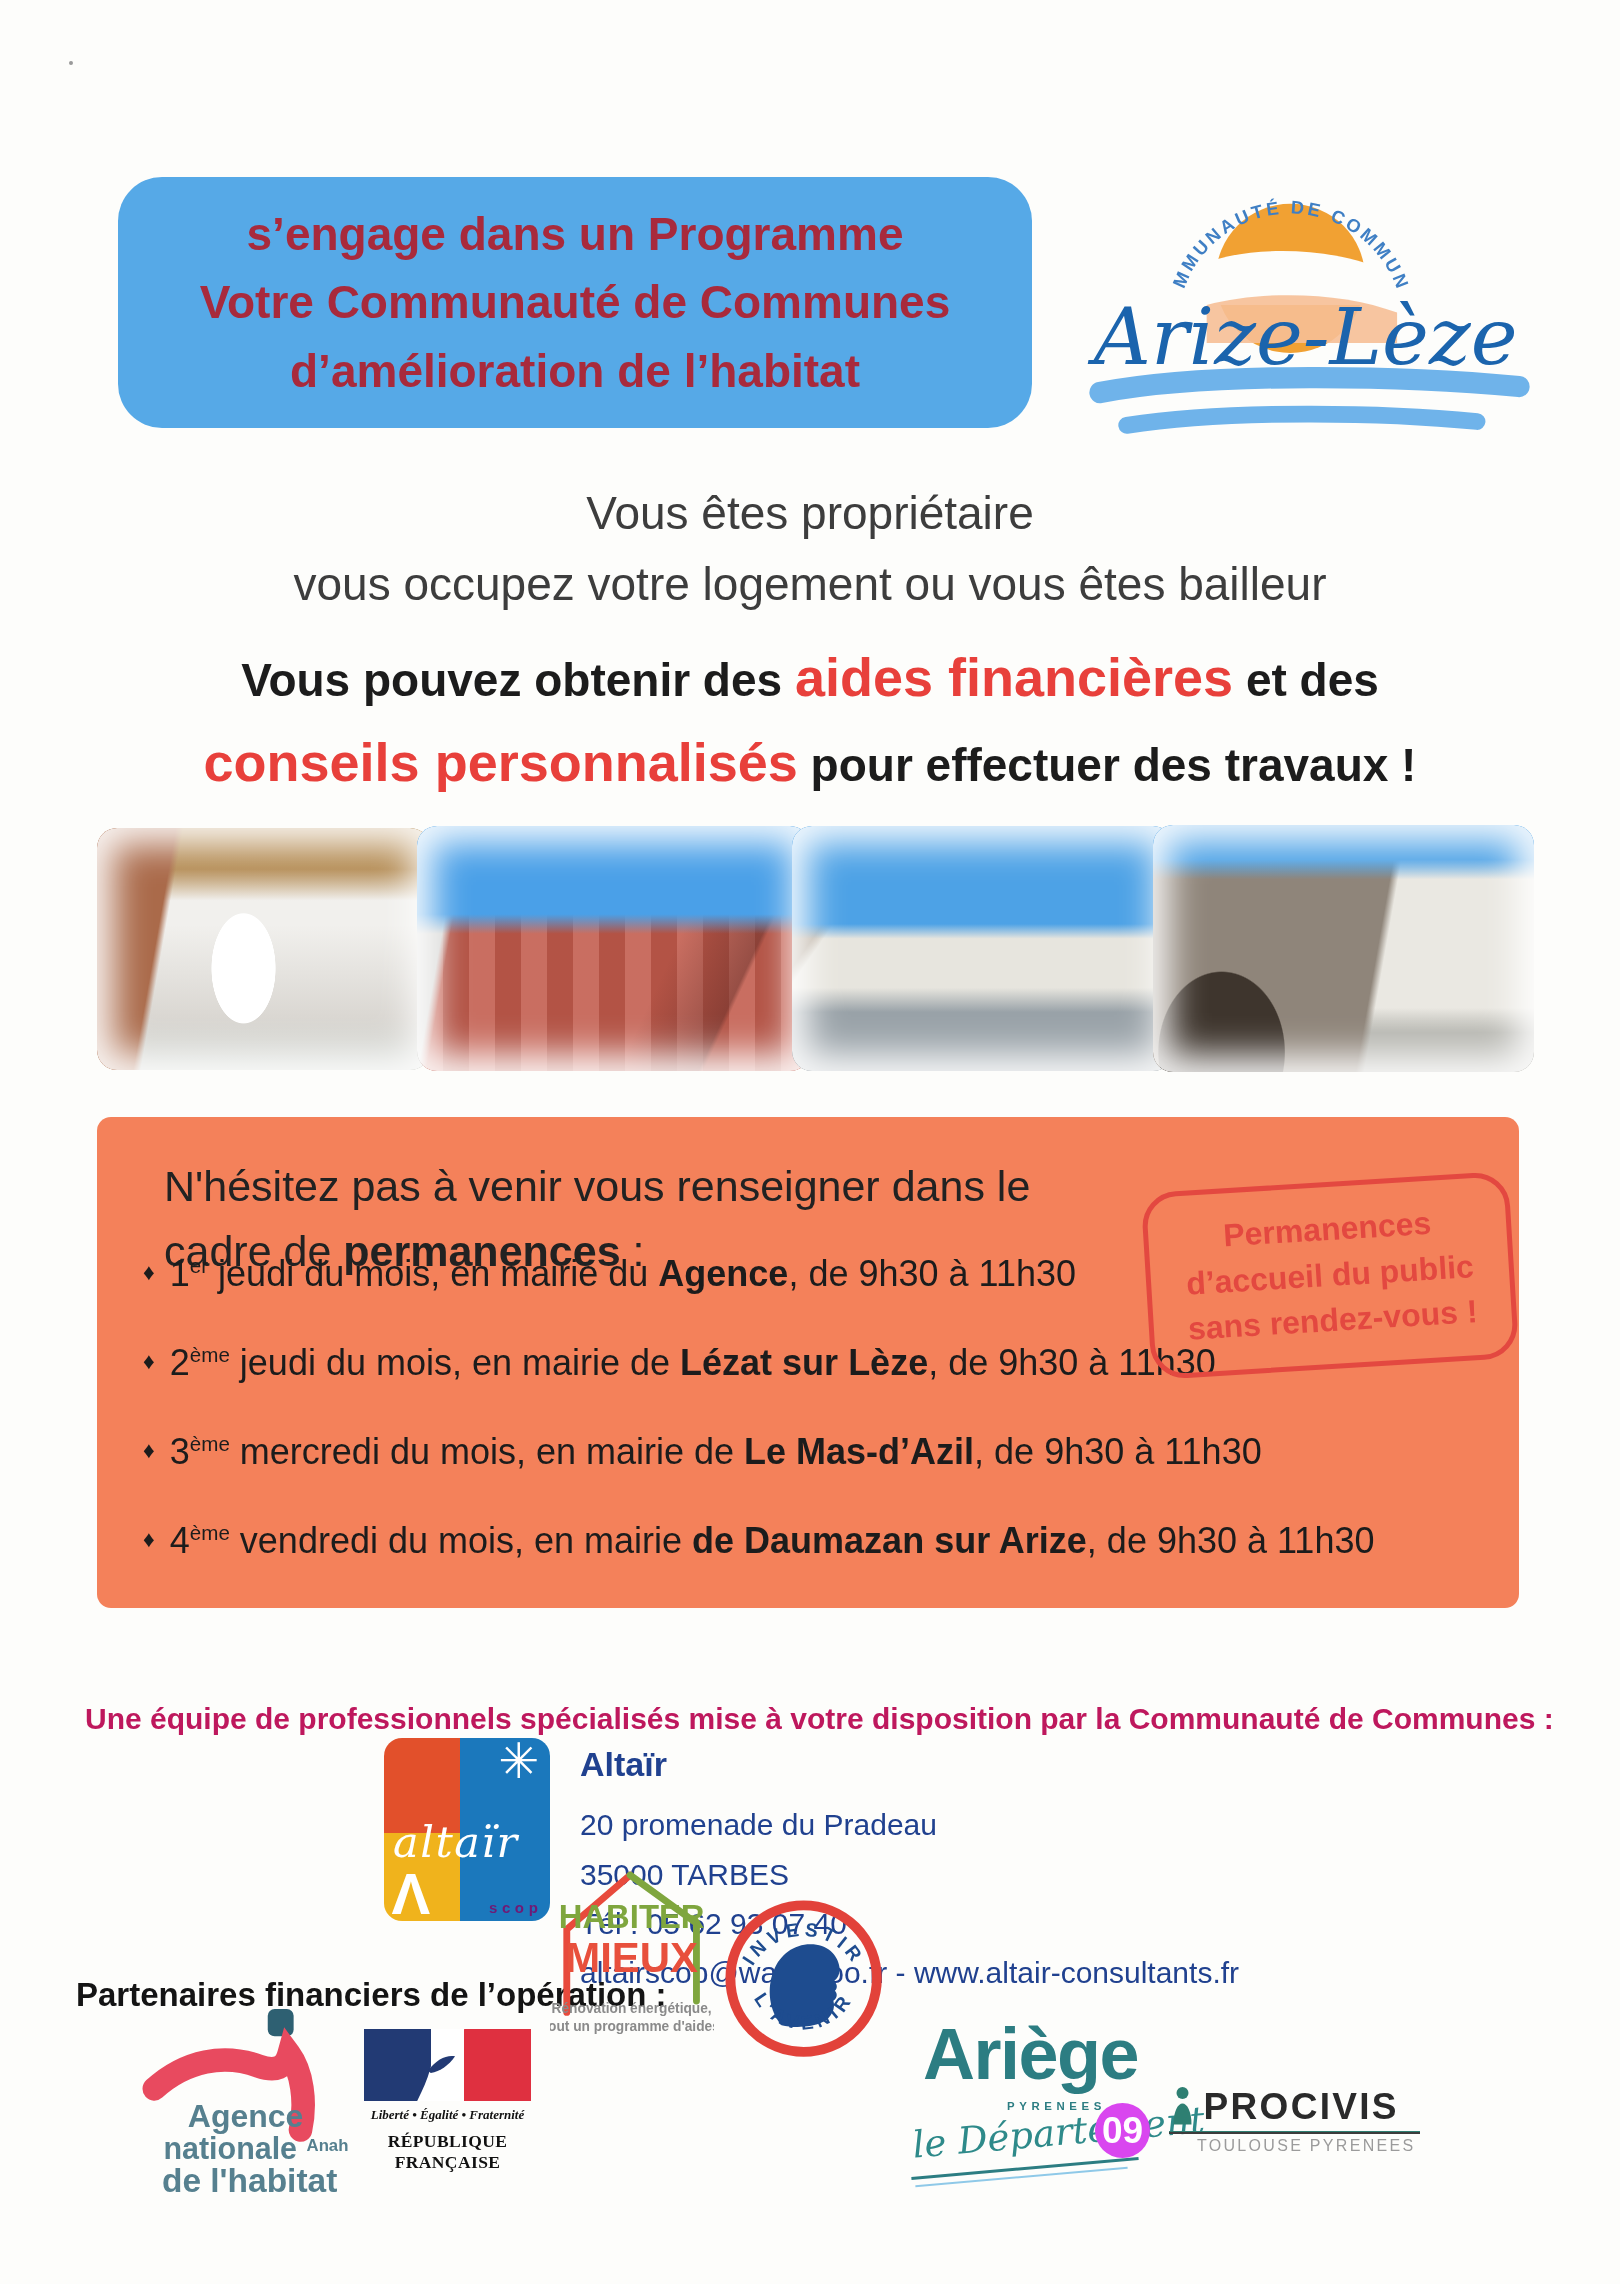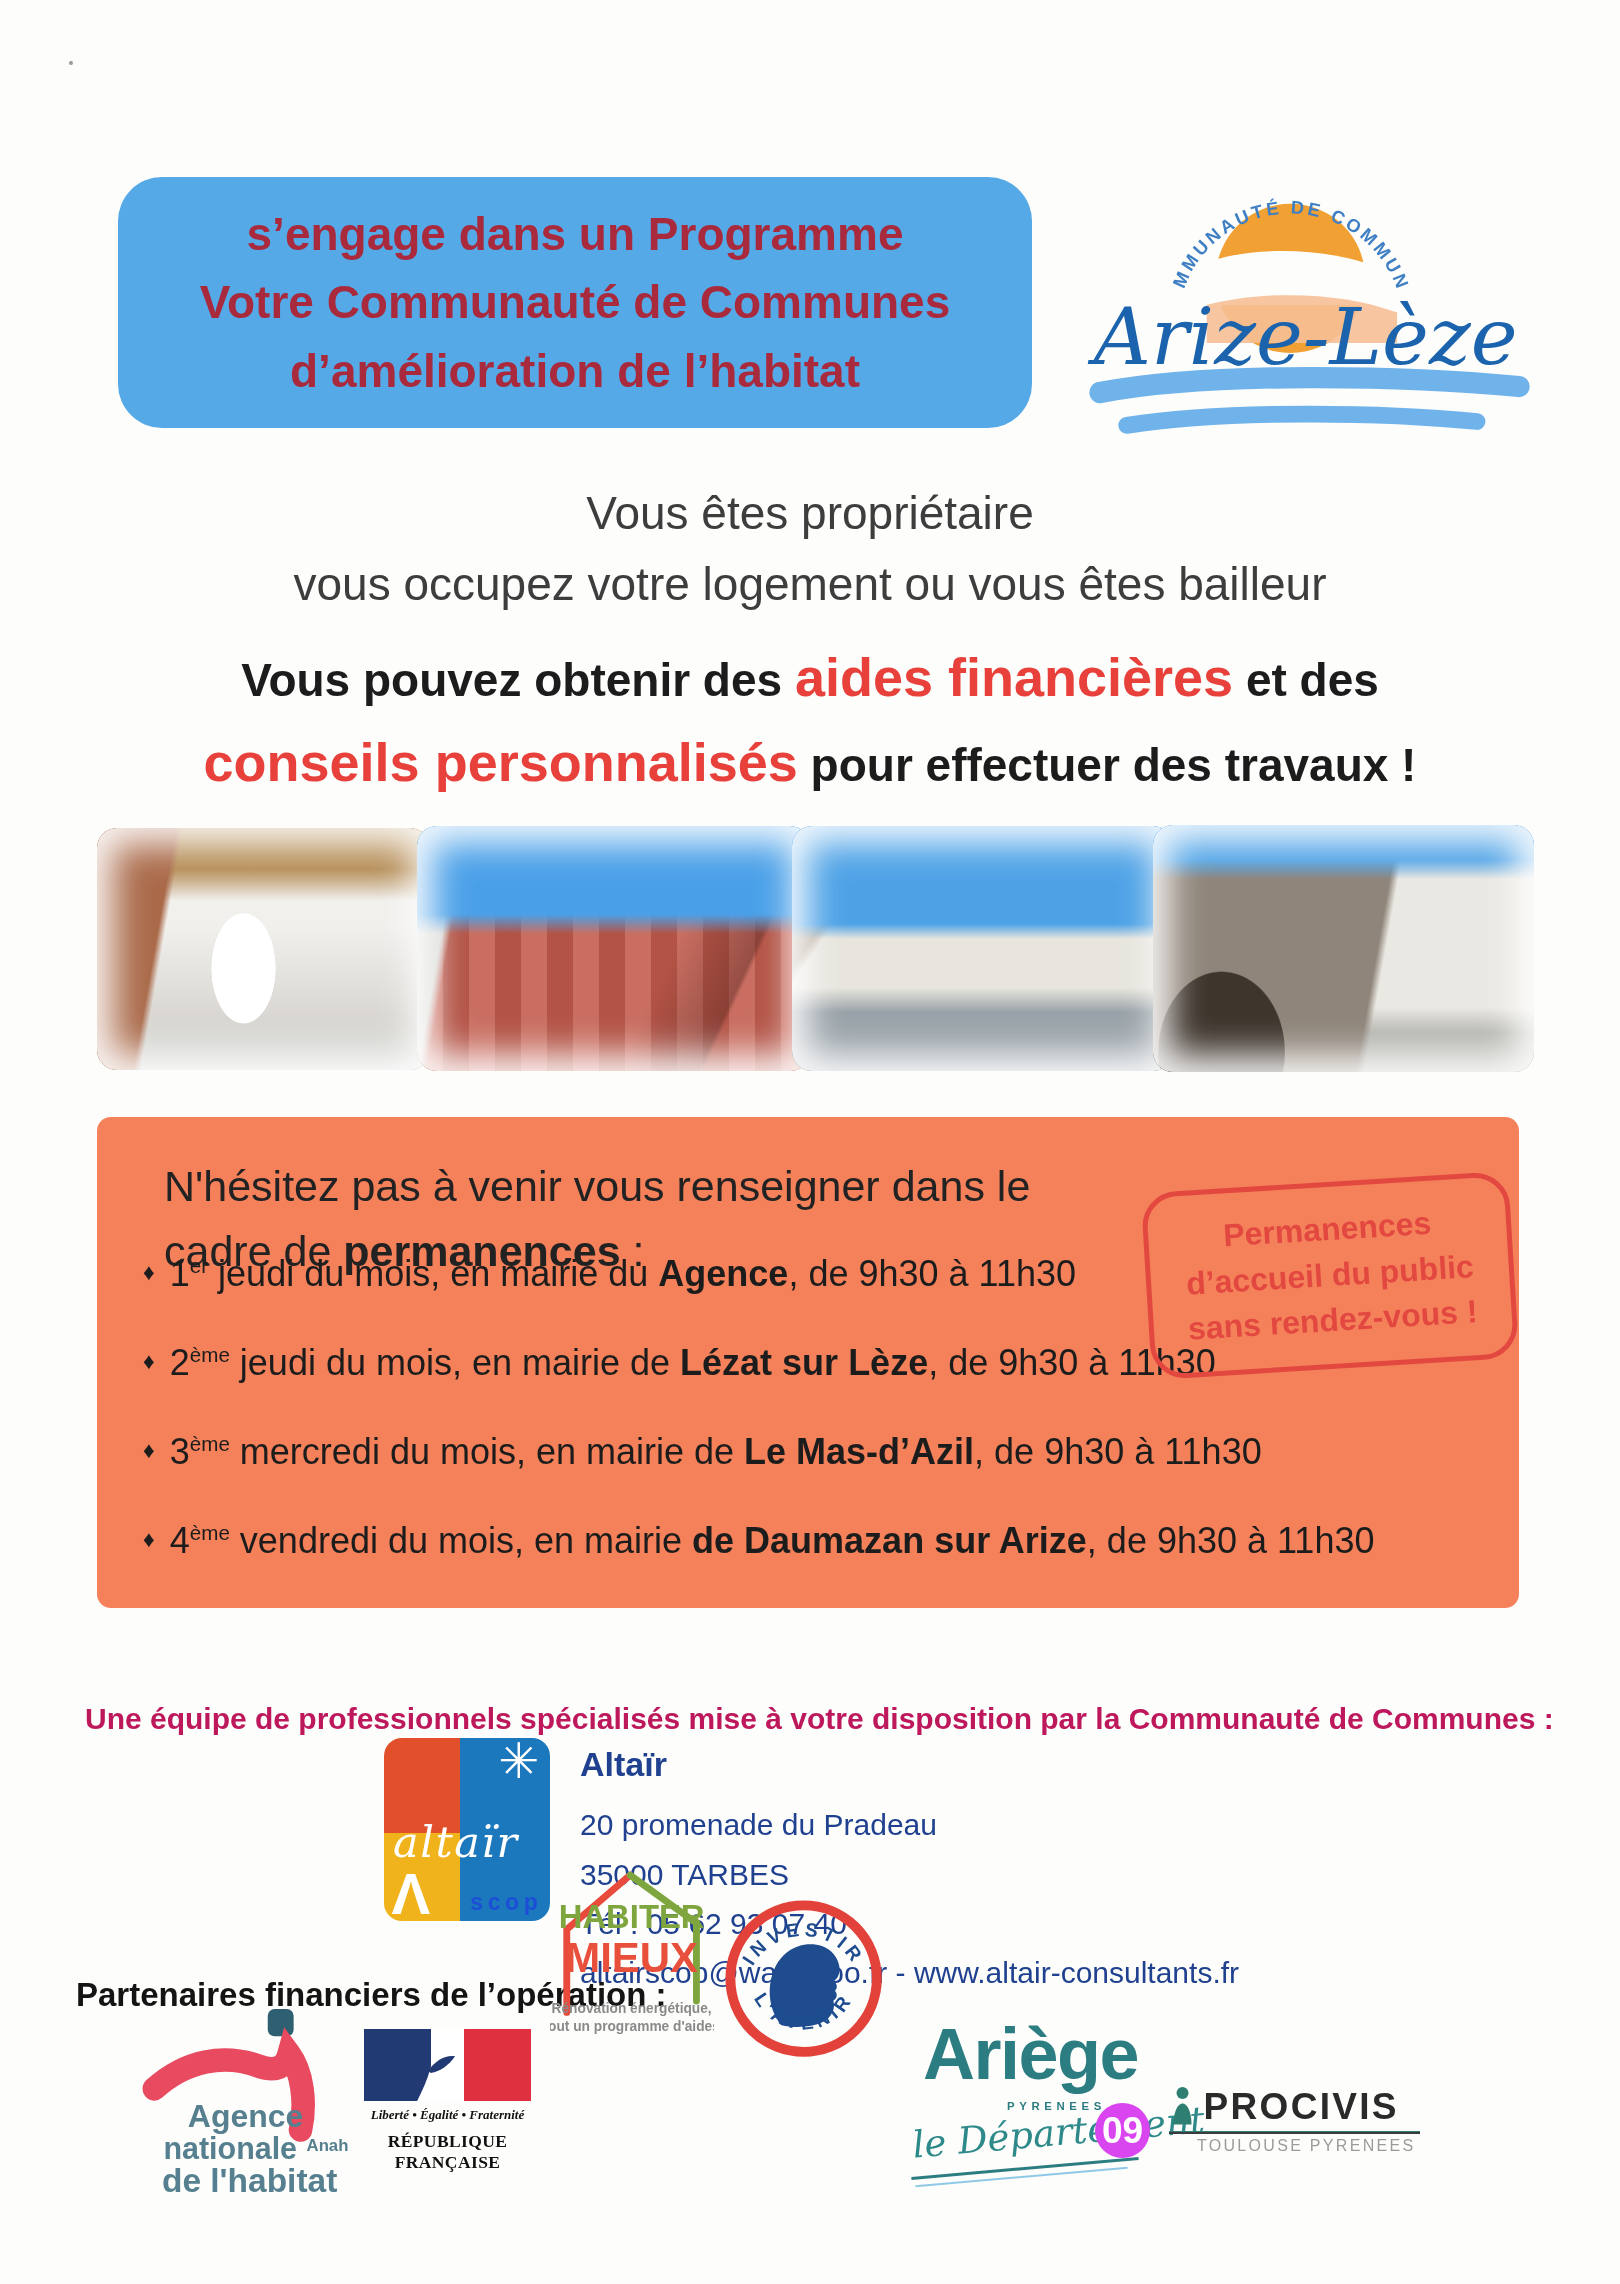--- a/index.html
+++ b/index.html
@@ -74,22 +74,22 @@
 
   
   #altair-logo{left:384px;top:1738px;width:166px;height:183px;border-radius:18px;overflow:hidden;}
   #altair-logo .colL{position:absolute;left:0;top:0;width:46%;height:100%;
       background:linear-gradient(180deg,#e2502b 0 52%,#f0b31c 52% 100%);}
   #altair-logo .colR{position:absolute;right:0;top:0;width:54%;height:100%;background:#1b78bc;}
   #altair-logo .star{position:absolute;right:10.7px;top:-4.6px;color:#fff;font-size:49px;}
   #altair-logo .aword{position:absolute;left:9px;top:79px;color:#fff;font-family:"DejaVu Serif",serif;
       font-style:italic;font-size:43px;letter-spacing:1.5px;}
   #altair-logo .ashape{position:absolute;left:7.6px;bottom:-6px;color:#fff;font-size:58px;font-weight:bold;}
-  #altair-logo .scop{position:absolute;right:7.6px;bottom:4.6px;color:#1d4ed8;font-weight:bold;
-      font-size:23px;letter-spacing:4.6px;}
+  #altair-logo .scop{position:absolute;right:7.6px;bottom:4.6px;color:#701a75;font-weight:bold;
+      font-size:15px;letter-spacing:4.6px;}
   #altair-text{left:580px;top:1737px;color:#20418f;font-size:30px;line-height:1.64;}
   #altair-text .nm{font-size:34px;font-weight:bold;margin-bottom:7.6px;}
 
   
   #partners-heading{left:76px;top:1976px;font-size:33px;font-weight:bold;color:#141414;}
 
   #hm-logo{left:550px;top:1856px;width:164px;height:187px;}
   #hm-logo text{font-family:"Liberation Sans",sans-serif;font-weight:bold;}
 
   #stamp{left:722px;top:1897px;width:164px;height:164px;}

